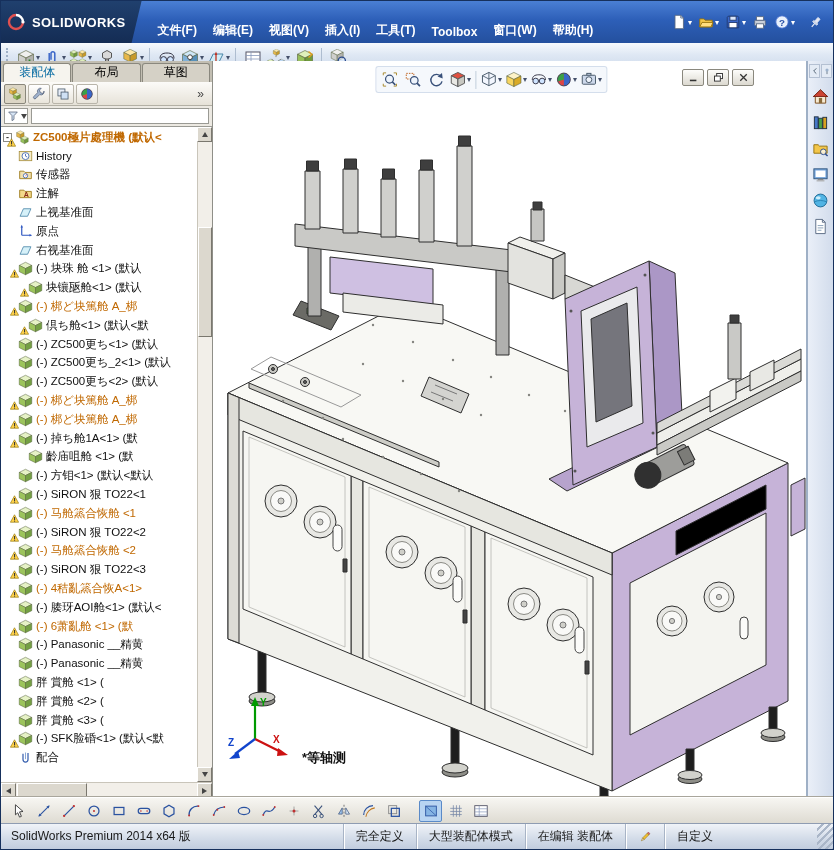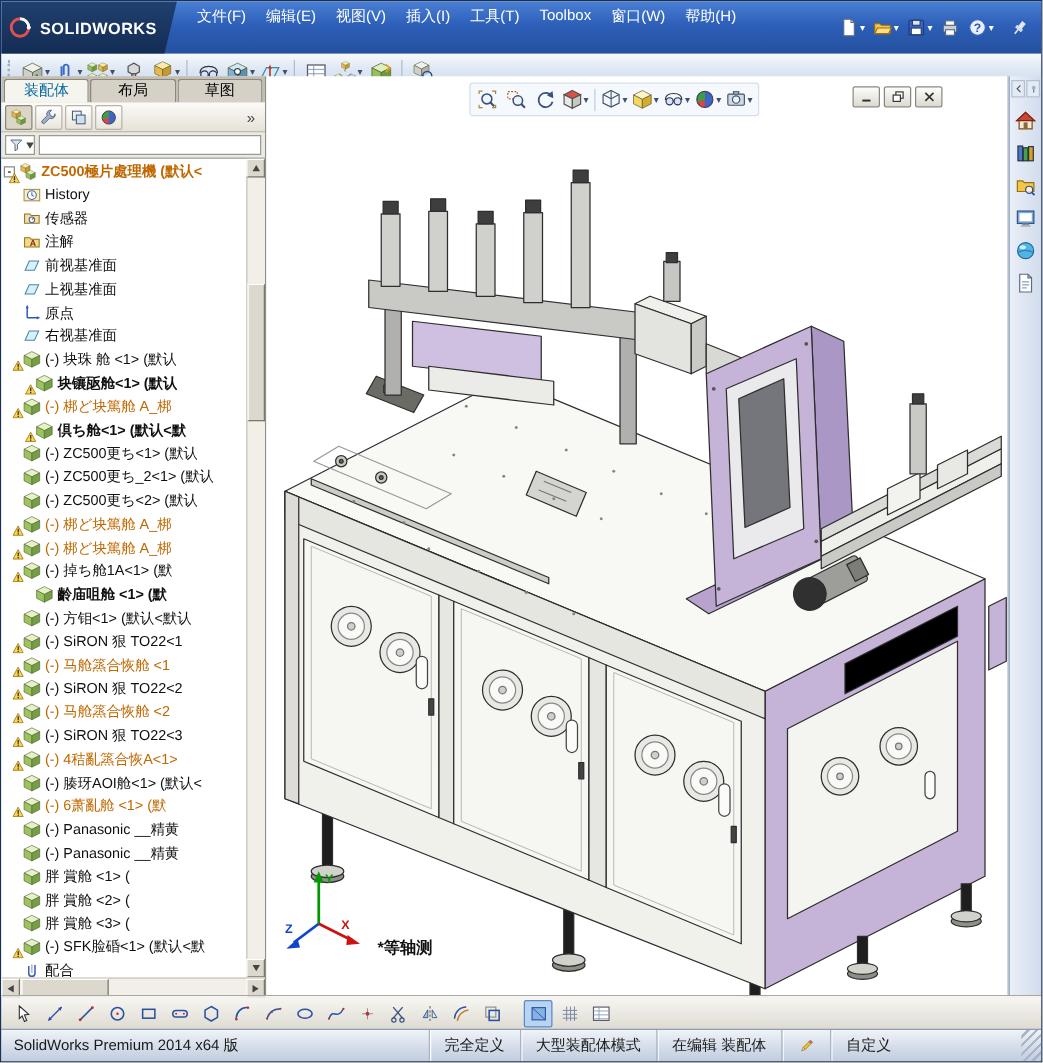--- a/index.html
+++ b/index.html
@@ -4,21 +4,21 @@
 <style>
 *{margin:0;padding:0;box-sizing:border-box;font-family:"Liberation Sans","DejaVu Sans",sans-serif;}
 html,body{width:834px;height:850px;overflow:hidden;background:#d4d0c8;}
 button{background:none;border:none;cursor:pointer;padding:0;}
 .app{position:relative;width:834px;height:850px;background:#d4d0c8;border:1px solid #16305c;overflow:hidden;}
 
 
 .titlebar{height:42px;display:flex;align-items:stretch;background:linear-gradient(#4a7fd4,#2d5fb8 45%,#24509e);}
 .brand{display:flex;align-items:center;gap:5px;padding:0 16px 0 6px;background:linear-gradient(#20406e,#142c54);clip-path:polygon(0 0,100% 0,calc(100% - 10px) 100%,0 100%);color:#fff;}
 .brand-text{font-weight:bold;font-size:13px;letter-spacing:.4px;}
-.menubar{display:flex;align-items:flex-start;padding-left:8px;}
+.menubar{display:flex;align-items:flex-end;padding-left:8px;font-weight:bold;}
 .menu-item{color:#fff;font-size:12px;padding:4px 8px;white-space:nowrap;}
 .tb-spacer{flex:1;}
 .quick-icons{display:flex;align-items:center;gap:2px;padding-right:6px;}
 .qbtn{height:23px;display:flex;align-items:center;justify-content:center;padding:0 2px;border-radius:2px;}
 .caret{color:#fff;font-size:8px;margin-left:1px;}
 .pin-btn{width:24px;display:flex;align-items:center;justify-content:center;margin-right:6px;}
 
 
 .toolbar2{height:30px;background:linear-gradient(#f7fafd,#dfe8f4 40%,#cbd8ea);border-bottom:1px solid #94a6bc;display:flex;align-items:center;padding:0 5px;gap:1px;}
 .grip{width:5px;height:20px;border-left:2px dotted #9fb0c6;margin-right:4px;}
@@ -39,21 +39,21 @@
 .fm-btn.active{background:#dcd6c6;border-color:#8a877c;}
 .fm-overflow{margin-left:auto;font-size:12px;color:#444;padding:0 5px;}
 .filter-row{height:20px;display:flex;align-items:center;padding:1px 3px;background:#ece9e2;gap:3px;}
 .filter-btn{width:24px;height:16px;display:flex;align-items:center;justify-content:center;border:1px solid #9a9a94;background:#fff;}
 .filter-input{flex:1;height:16px;background:#fff;border:1px solid #9a9a94;font-size:11px;padding:0 3px;}
 .tree-wrap{flex:1;position:relative;background:#fff;border-top:1px solid #9a9a94;overflow:hidden;}
 .tree{position:absolute;top:1px;left:0;right:15px;bottom:0;overflow:hidden;}
 .tree-row{height:18.8px;display:flex;align-items:center;gap:3px;padding-left:17px;white-space:nowrap;font-size:11.5px;color:#101010;overflow:hidden;}
 .tree-row.root{padding-left:2px;font-weight:bold;}
 .tree-row.orange .tree-label{color:#c06800;}
-.tree-row.ind1{padding-left:27px;font-weight:bold;}
+.tree-row.ind1{padding-left:27px;}
 .expander{flex:0 0 9px;width:9px;height:9px;border:1px solid #8a8a84;background:#fff;font-size:9px;line-height:7px;text-align:center;color:#333;}
 .tree-icon{position:relative;width:15px;height:15px;flex:0 0 15px;}
 .warn-badge{position:absolute;left:-8px;bottom:-2px;line-height:0;}
 .ic{display:inline-flex;line-height:0;}
 .tree-label{overflow:hidden;}
 
 
 .vscroll{position:absolute;top:0;right:0;bottom:0;width:15px;background:#f2efe9;border-left:1px solid #c9c5ba;}
 .hscroll{height:15px;background:#f2efe9;position:relative;border-top:1px solid #c9c5ba;flex:0 0 15px;}
 .sbtn{position:absolute;width:15px;height:15px;background:#dcd8ce;border:1px solid #fff;border-right-color:#7a776e;border-bottom-color:#7a776e;display:flex;align-items:center;justify-content:center;}
@@ -477,26 +477,20 @@
                   <path d="M9 10.5l1.6-1.4" stroke="#c03020"></path>
                 </svg></span>
               <span class="tree-label">传感器</span>
             </div>
             <div class="tree-row">
               <span class="tree-icon"><svg width="15" height="15" viewBox="0 0 18 18">
                   <path d="M2 5h5l1.5 1.5H16V14H2z" fill="#f3d98a" stroke="#96720e"></path>
                   <text x="10" y="13" text-anchor="middle" font-size="8.5" font-weight="bold" fill="#8a2a1a">A</text>
                 </svg></span>
               <span class="tree-label">注解</span>
-            </div>
-            <div class="tree-row">
-              <span class="tree-icon"><svg width="15" height="15" viewBox="0 0 18 18">
-                  <polygon points="2.5,13.5 6.5,4.5 15.5,4.5 11.5,13.5" fill="#cfeef8" fill-opacity="0.85" stroke="#4a86a8"></polygon>
-                </svg></span>
-              <span class="tree-label">前视基准面</span>
             </div>
             <div class="tree-row">
               <span class="tree-icon"><svg width="15" height="15" viewBox="0 0 18 18">
                   <polygon points="2.5,13.5 6.5,4.5 15.5,4.5 11.5,13.5" fill="#cfeef8" fill-opacity="0.85" stroke="#4a86a8"></polygon>
                 </svg></span>
               <span class="tree-label">上视基准面</span>
             </div>
             <div class="tree-row">
               <span class="tree-icon"><svg width="15" height="15" viewBox="0 0 18 18">
                   <path d="M4.5 13.5V3.5M4.5 13.5H14.5" fill="none" stroke="#2c55c0" stroke-width="1.4"></path>

